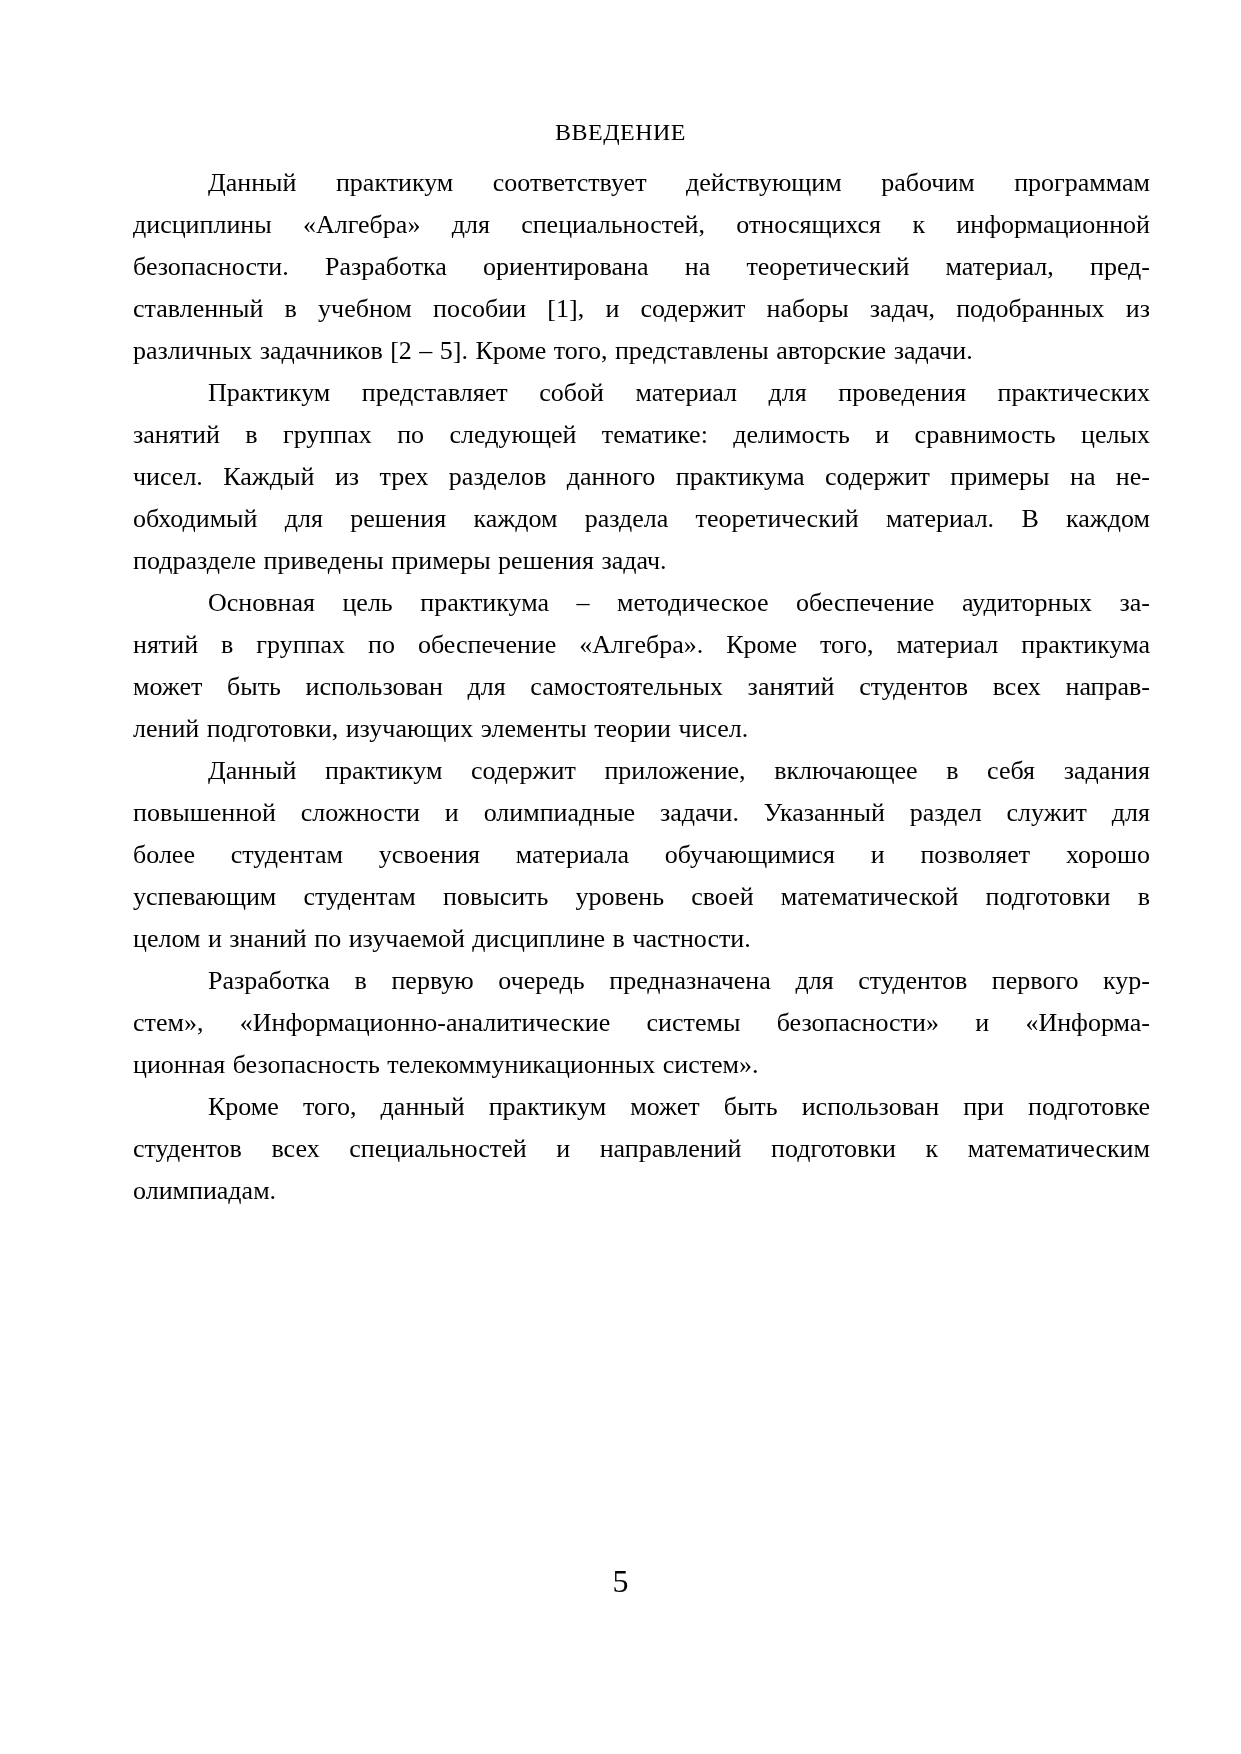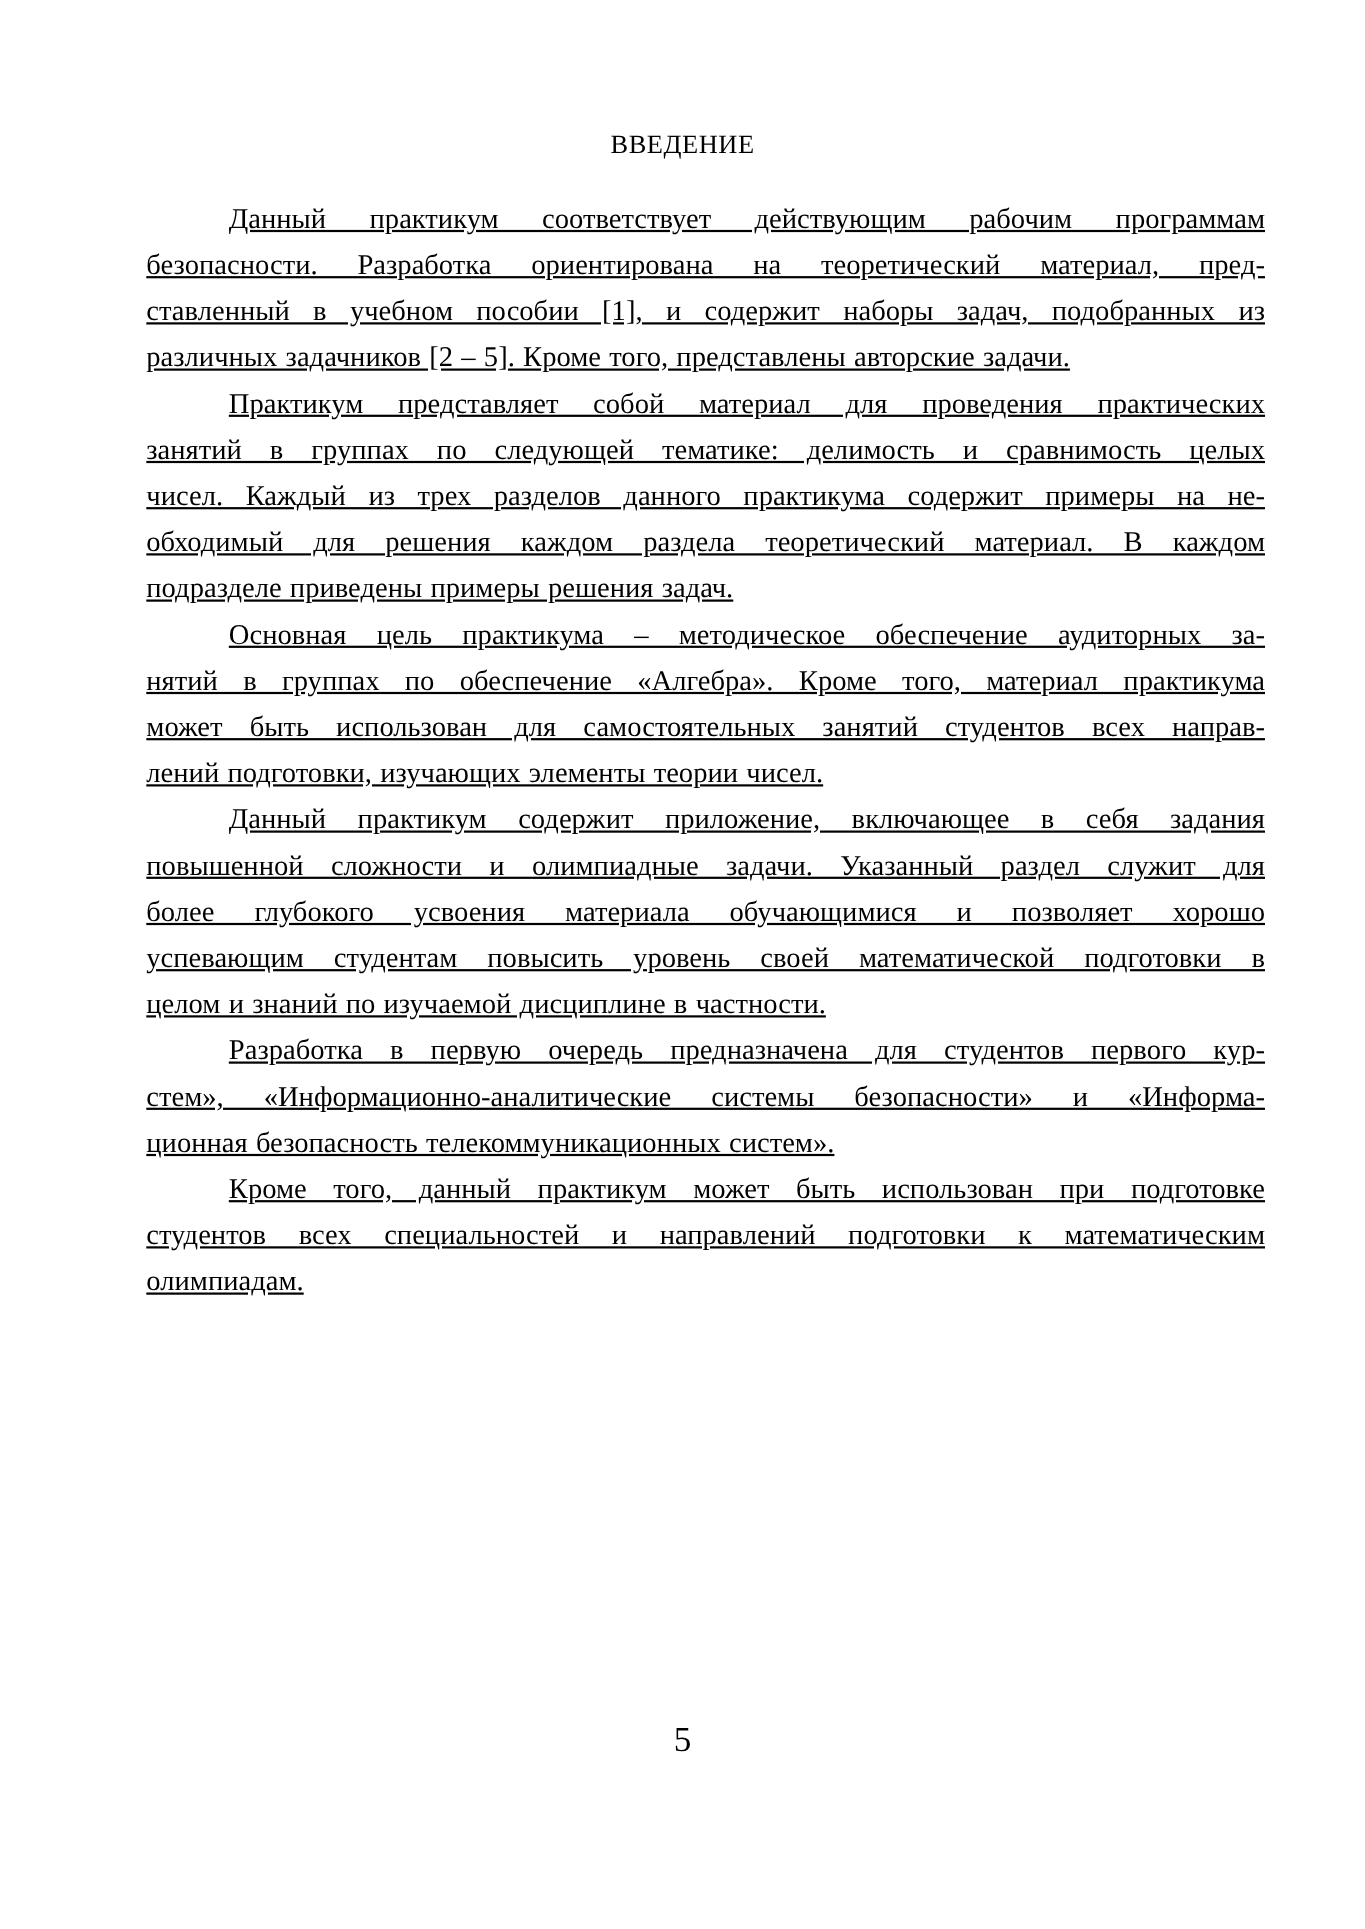--- a/index.html
+++ b/index.html
@@ -23,24 +23,23 @@
     width: 100%;
     margin: 0;
     font-size: 24px;
     line-height: 42px;
     font-weight: normal;
     text-align: center;
     letter-spacing: 0.5px;
   }
   .body-text {
     position: absolute;
-    top: 178px;
+    top: 162px;
     left: 133px;
     width: 1017px;
-    text-decoration: underline;
   }
   .paragraph {
     margin: 0;
     padding: 0;
   }
   .line {
     font-size: 26px;
     line-height: 42px;
     text-align: justify;
     text-align-last: justify;
@@ -65,41 +64,42 @@
 </style>
 </head>
 <body>
 
 <div class="page" style="background: rgb(255, 255, 255); color: rgb(0, 0, 0);">
   <h1 class="heading">ВВЕДЕНИЕ</h1>
 
   <div class="body-text" id="body-text">
       <div class="paragraph">
         <div class="line first">Данный практикум соответствует действующим рабочим программам</div>
+        <div class="line">дисциплины «Алгебра» для специальностей, относящихся к информационной</div>
         <div class="line">безопасности. Разработка ориентирована на теоретический материал, пред-</div>
         <div class="line">ставленный в учебном пособии [1], и содержит наборы задач, подобранных из</div>
         <div class="line last">различных задачников [2 – 5]. Кроме того, представлены авторские задачи.</div>
       </div>
       <div class="paragraph">
         <div class="line first">Практикум представляет собой материал для проведения практических</div>
         <div class="line">занятий в группах по следующей тематике: делимость и сравнимость целых</div>
         <div class="line">чисел. Каждый из трех разделов данного практикума содержит примеры на не-</div>
         <div class="line">обходимый для решения каждом раздела теоретический материал. В каждом</div>
         <div class="line last">подразделе приведены примеры решения задач.</div>
       </div>
       <div class="paragraph">
         <div class="line first">Основная цель практикума – методическое обеспечение аудиторных за-</div>
         <div class="line">нятий в группах по обеспечение «Алгебра». Кроме того, материал практикума</div>
         <div class="line">может быть использован для самостоятельных занятий студентов всех направ-</div>
         <div class="line last">лений подготовки, изучающих элементы теории чисел.</div>
       </div>
       <div class="paragraph">
         <div class="line first">Данный практикум содержит приложение, включающее в себя задания</div>
         <div class="line">повышенной сложности и олимпиадные задачи. Указанный раздел служит для</div>
-        <div class="line">более глубокого усвоения материала обучающимися и позволяет хорошо</div>
+        <div class="line">более студентам усвоения материала обучающимися и позволяет хорошо</div>
         <div class="line">успевающим студентам повысить уровень своей математической подготовки в</div>
         <div class="line last">целом и знаний по изучаемой дисциплине в частности.</div>
       </div>
       <div class="paragraph">
         <div class="line first">Разработка в первую очередь предназначена для студентов первого кур-</div>
         <div class="line">стем», «Информационно-аналитические системы безопасности» и «Информа-</div>
         <div class="line last">ционная безопасность телекоммуникационных систем».</div>
       </div>
       <div class="paragraph">
         <div class="line first">Кроме того, данный практикум может быть использован при подготовке</div>

